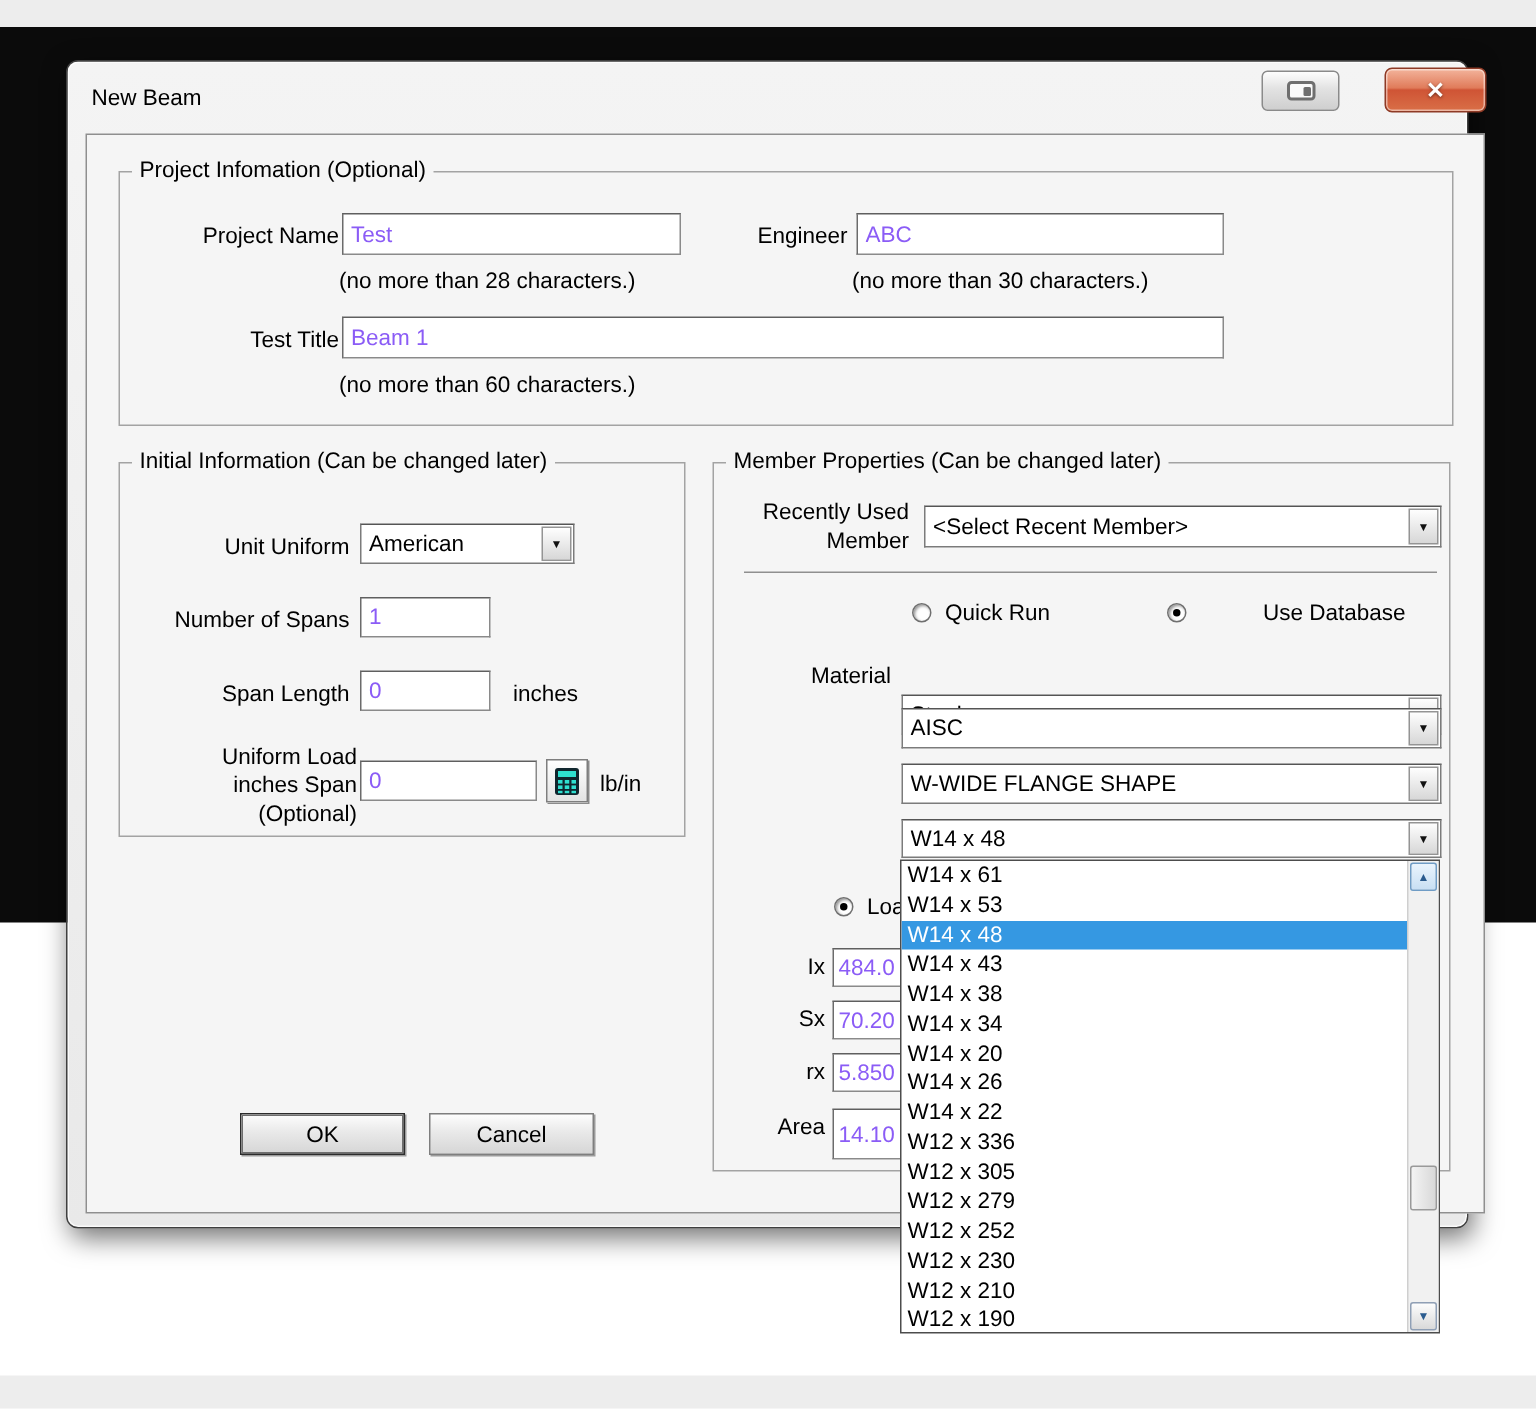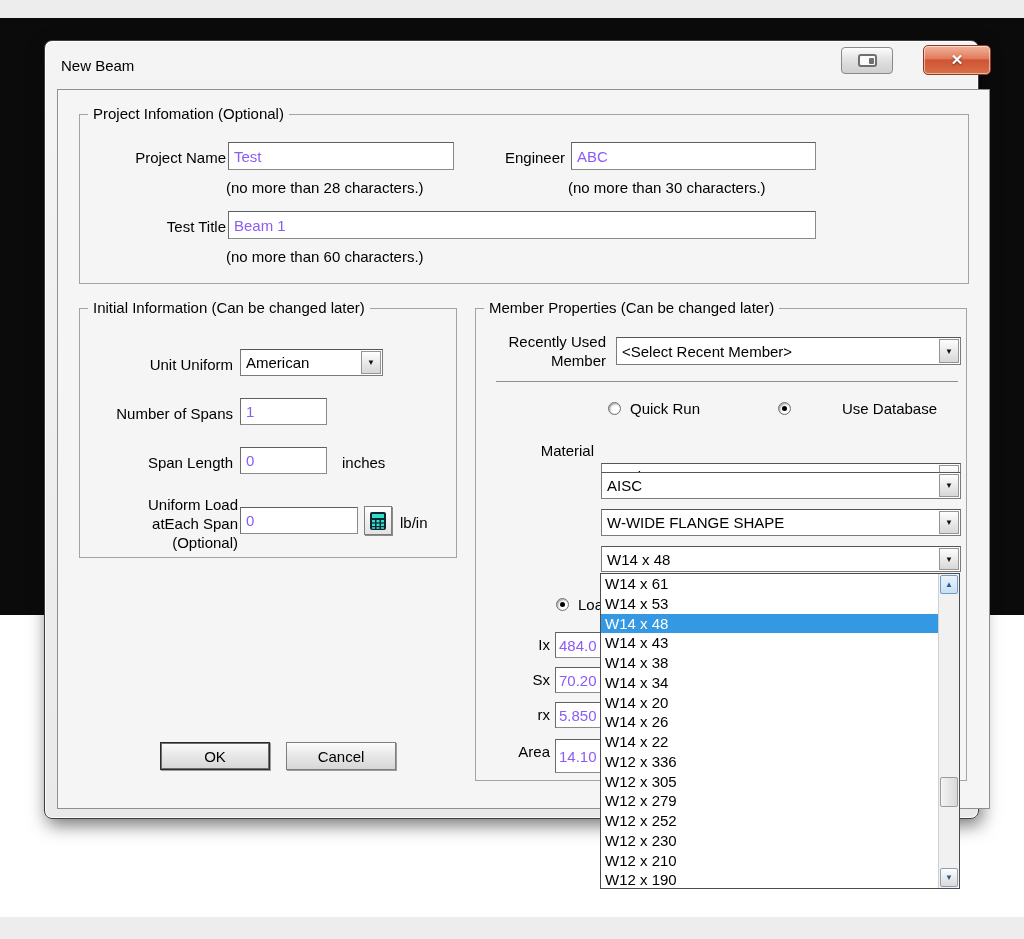--- a/index.html
+++ b/index.html
@@ -134,21 +134,21 @@
 
     <div class="lbl r" style="left:10px;top:96px;width:143px;">Number of Spans</div>
     <input class="tb" style="left: 160px; top: 89px; width: 87px; height: 27px;" value="1">
 
     <div class="lbl r" style="left:10px;top:145px;width:143px;">Span Length</div>
     <input class="tb" style="left: 160px; top: 138px; width: 87px; height: 27px;" value="0">
     <div class="lbl" style="left:262px;top:145px;">inches</div>
 
     <div class="lbl r" style="left:10px;top:186px;width:148px;line-height:19px;">
       <div>Uniform Load</div>
-      <div>atEach Span</div>
+      <div>inches Span</div>
       <div>(Optional)</div>
     </div>
     <input class="tb" style="left: 160px; top: 198px; width: 118px; height: 27px;" value="0">
     <div class="calc-btn" style="left:284px;top:197px;">
       <svg width="18" height="20" viewBox="0 0 18 20">
         <rect x="1" y="1" width="16" height="18" rx="2" fill="#10262e"></rect>
         <rect x="3" y="3" width="12" height="4" fill="#2fe0d0"></rect>
         <g fill="#2fe0d0">
           <rect x="3" y="9" width="3" height="2.4"></rect>
             <rect x="7.5" y="9" width="3" height="2.4"></rect>

